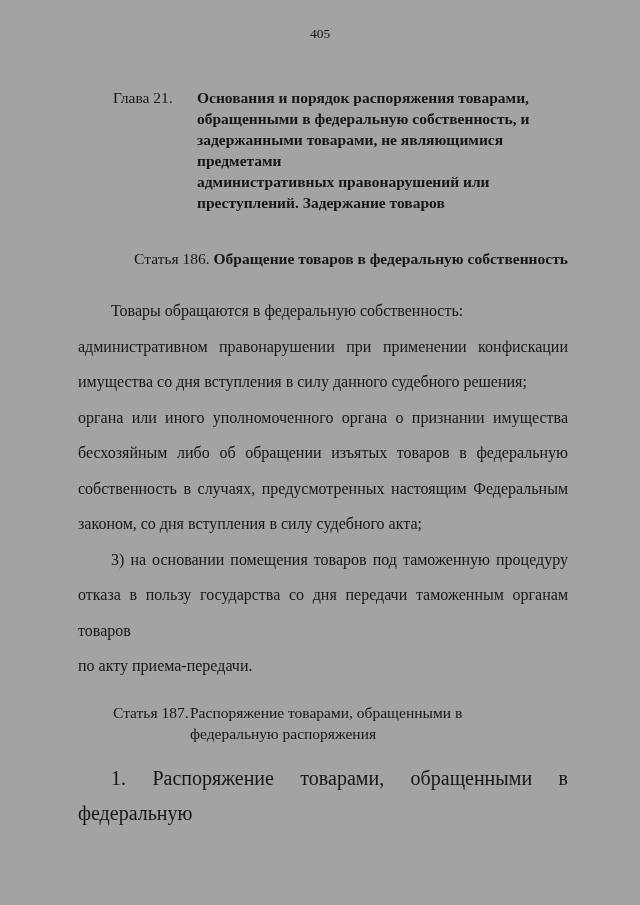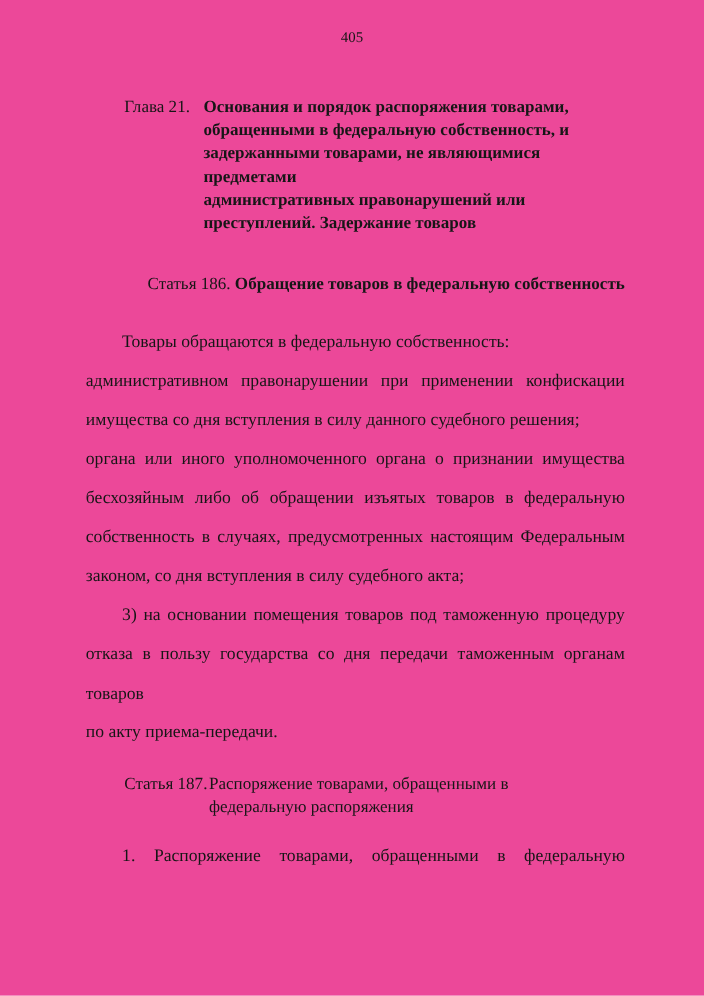--- a/index.html
+++ b/index.html
@@ -5,39 +5,40 @@
   html, body { margin: 0; padding: 0; }
   body {
     width: 640px; height: 905px;
     background: #ffffff;
     font-family: "Liberation Serif", serif;
     color: #161616;
   }
   .page {
     position: relative;
     width: 640px; height: 905px;
-    background: #ec4899;
+    background: #a3a3a3;
     overflow: hidden;
   }
   .pagenum {
     padding-top: 26px;
     text-align: center;
     font-size: 13.5px;
     line-height: 15px;
   }
   .content {
     padding-left: 78px;
     padding-right: 72px;
   }
   
   .chapter {
     margin-top: 46px;
     display: flex;
     font-size: 15.5px;
     line-height: 21px;
+    gap: 12px;
   }
   .chapter .hlabel {
     flex: 0 0 72px;
     margin-left: 35px;
     white-space: nowrap;
   }
   .chapter .htitle { flex: 1; font-weight: bold; }
   
   .art186 {
     margin-top: 35px;
@@ -64,21 +65,21 @@
     line-height: 21px;
   }
   .art187 .hlabel {
     flex: 0 0 77px;
     margin-left: 35px;
     white-space: nowrap;
   }
   .art187 .htitle { flex: 1; font-weight: normal; }
   .para187 {
     margin-top: 17px;
-    font-size: 16px;
+    font-size: 20px;
     line-height: 35.5px;
   }
 </style>
 </head>
 <body>
 
 <div class="page">
 
   <div class="pagenum">405</div>
 

